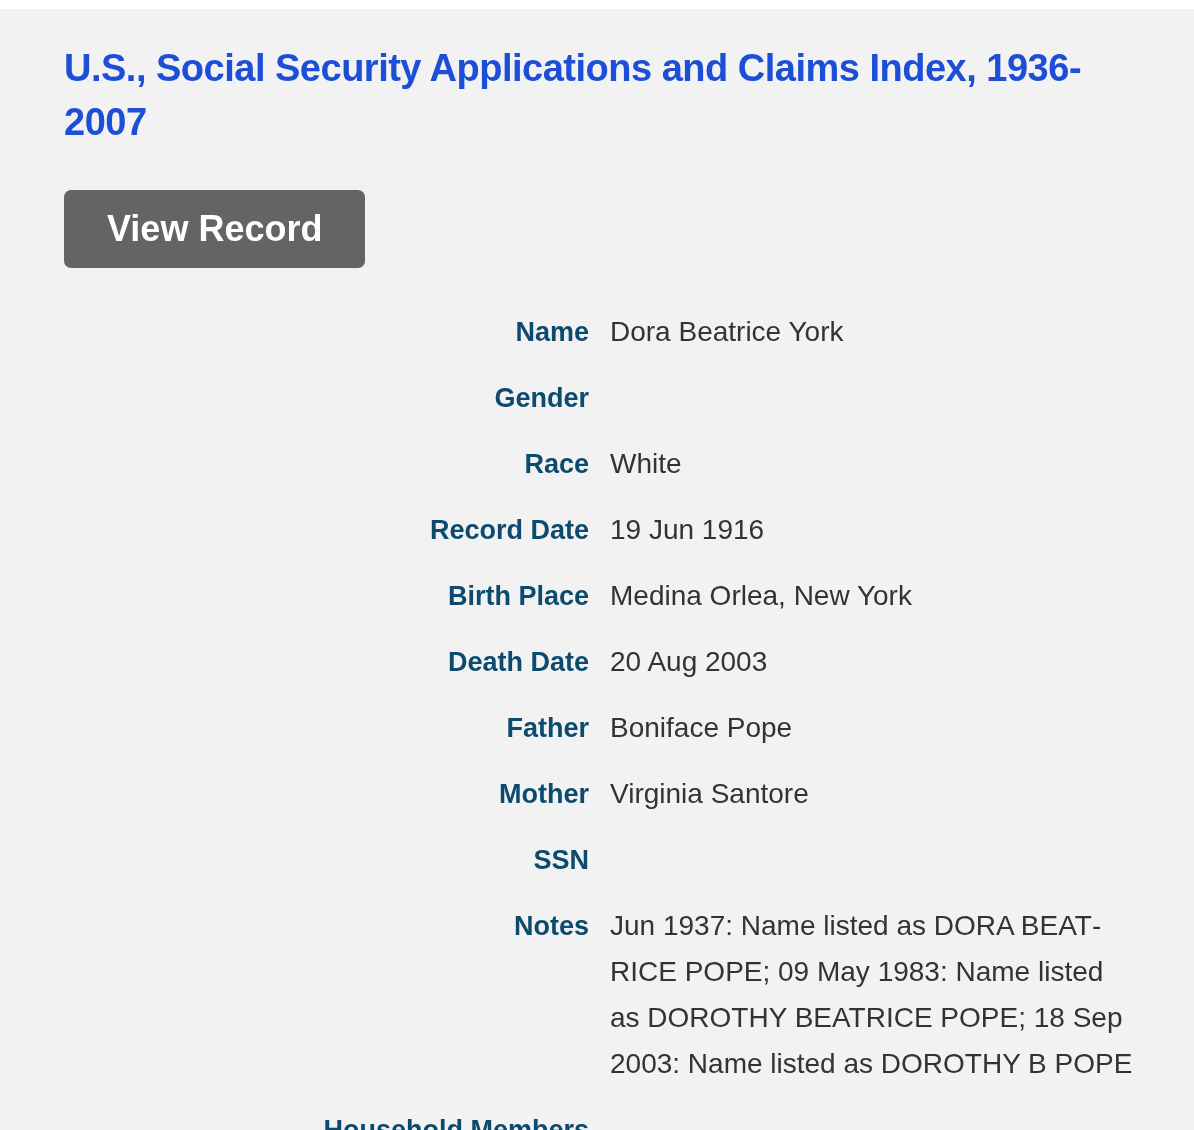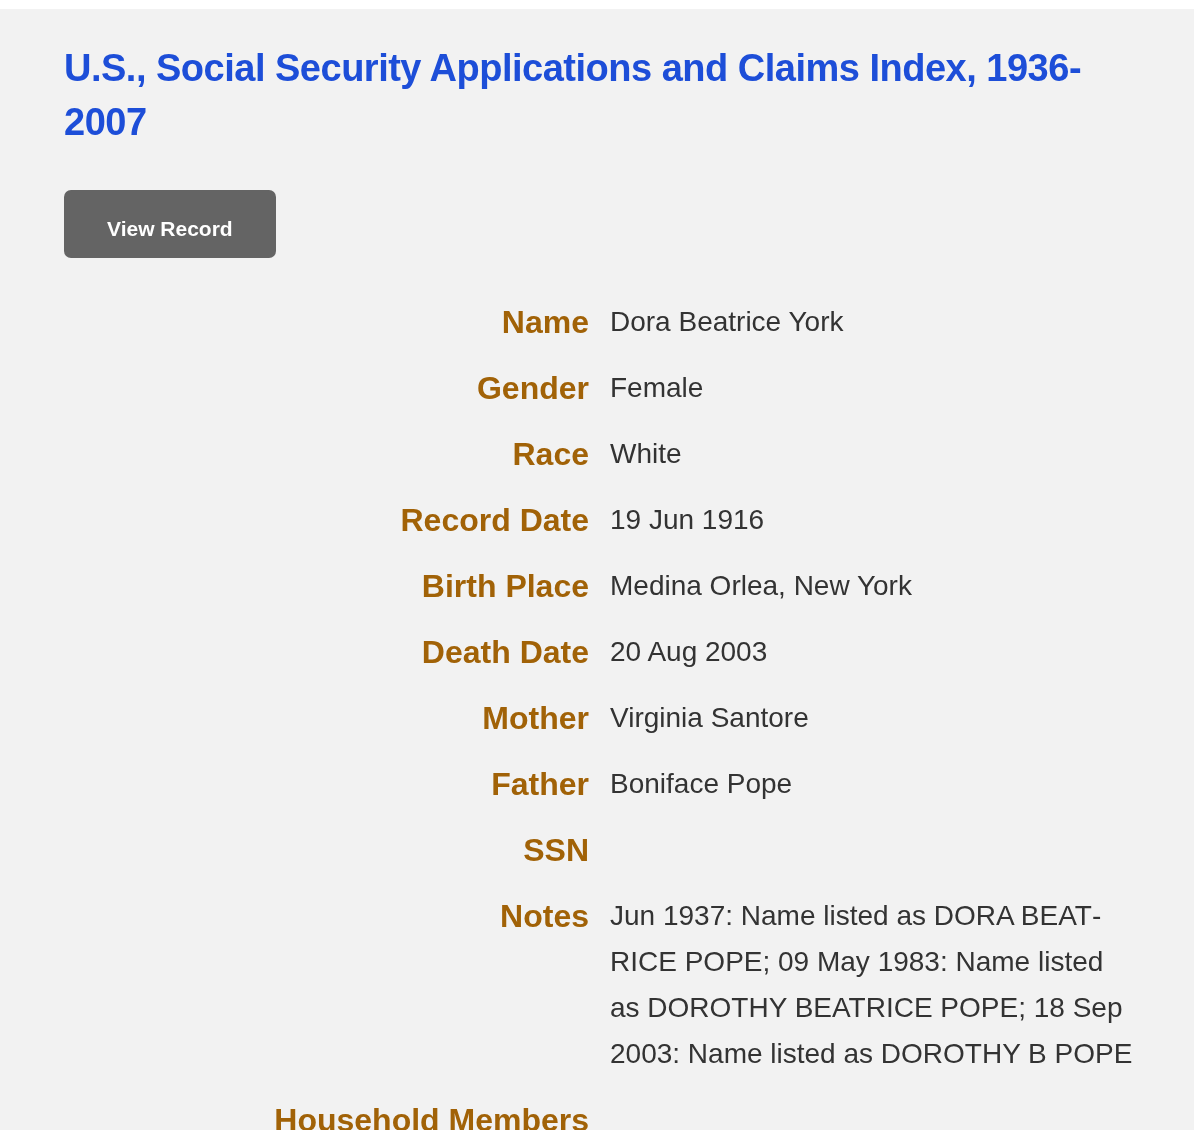--- a/index.html
+++ b/index.html
@@ -39,45 +39,45 @@
     margin-top: 41px;
   }
 
   .view-record-btn {
     display: inline-block;
     background: #646464;
     color: #ffffff;
     border: none;
     border-radius: 7px;
     font-family: "Liberation Sans", sans-serif;
-    font-size: 21px;
+    font-size: 36px;
     font-weight: bold;
     line-height: 78px;
-    height: 68px;
+    height: 78px;
     padding: 0 43px;
     cursor: pointer;
   }
 
   .record {
     margin-top: 41px;
   }
 
   .record-row {
     display: grid;
     grid-template-columns: 525px 526px;
     column-gap: 21px;
     margin-bottom: 20px;
   }
 
   .field-label {
     text-align: right;
     font-weight: bold;
-    font-size: 32px;
+    font-size: 27px;
     line-height: 46px;
-    color: #a16207;
+    color: #0c4a6e;
   }
 
   .field-value {
     font-size: 28px;
     line-height: 46px;
     color: #333333;
     overflow-wrap: normal;
   }
 </style>
 </head>
@@ -94,21 +94,20 @@
   </div>
 
   <div class="record" id="record-rows">
   <div class="record-row">
     <div class="field-label">Name</div>
     <div class="field-value">Dora Beatrice York</div>
   </div>
 
   <div class="record-row">
     <div class="field-label">Gender</div>
-    <div class="field-value">Female</div>
   </div>
 
   <div class="record-row">
     <div class="field-label">Race</div>
     <div class="field-value">White</div>
   </div>
 
   <div class="record-row">
     <div class="field-label">Record Date</div>
     <div class="field-value">19 Jun 1916</div>
@@ -118,27 +117,27 @@
     <div class="field-label">Birth Place</div>
     <div class="field-value">Medina Orlea, New York</div>
   </div>
 
   <div class="record-row">
     <div class="field-label">Death Date</div>
     <div class="field-value">20 Aug 2003</div>
   </div>
 
   <div class="record-row">
-    <div class="field-label">Mother</div>
-    <div class="field-value">Virginia Santore</div>
+    <div class="field-label">Father</div>
+    <div class="field-value">Boniface Pope</div>
   </div>
 
   <div class="record-row">
-    <div class="field-label">Father</div>
-    <div class="field-value">Boniface Pope</div>
+    <div class="field-label">Mother</div>
+    <div class="field-value">Virginia Santore</div>
   </div>
 
   <div class="record-row">
     <div class="field-label">SSN</div>
   </div>
 
   <div class="record-row">
     <div class="field-label">Notes</div>
     <div class="field-value">Jun 1937: Name listed as DORA BEAT­RICE POPE; 09 May 1983: Name listed as DOROTHY BEATRICE POPE; 18 Sep 2003: Name listed as DOROTHY B POPE</div>
   </div>

